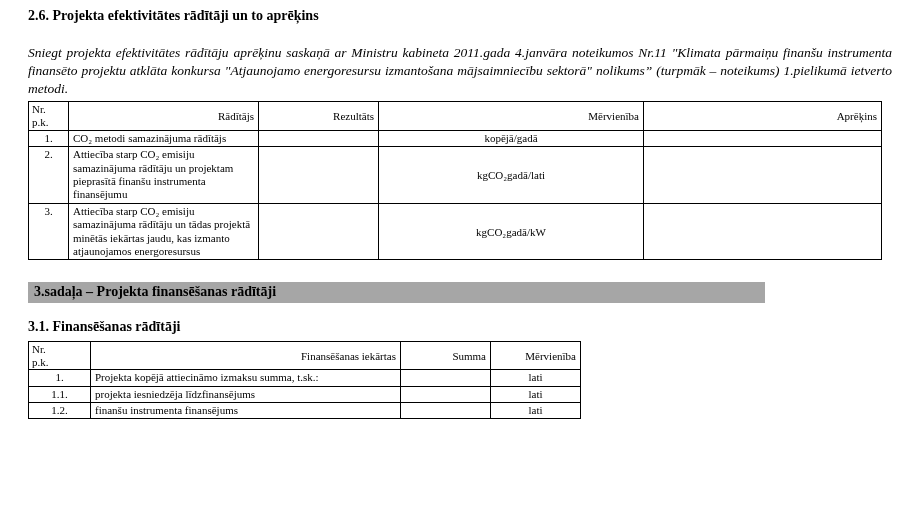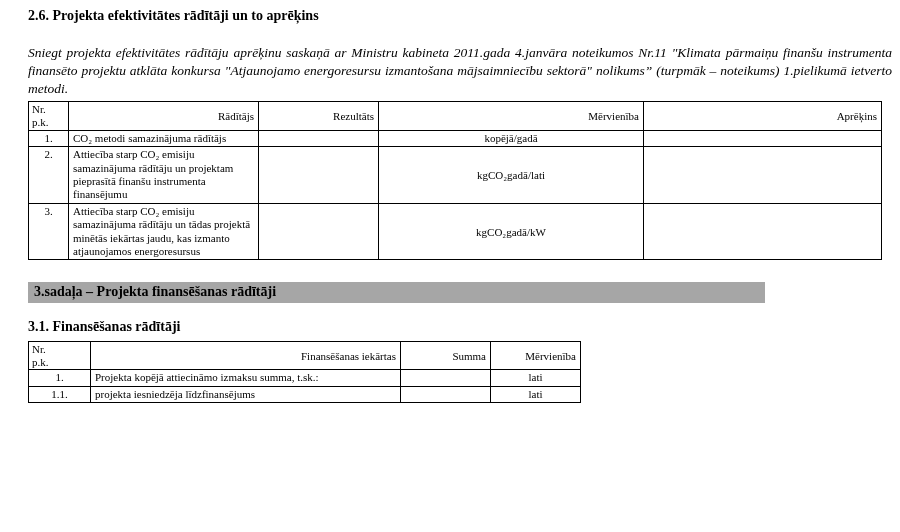--- a/index.html
+++ b/index.html
@@ -149,16 +149,22 @@
       <td>Projekta kopējā attiecināmo izmaksu summa, t.sk.:</td>
       <td></td>
       <td class="merv-cell">lati</td>
     </tr>
     <tr>
       <td class="nr-cell">1.1.</td>
       <td>projekta iesniedzēja līdzfinansējums</td>
       <td></td>
       <td class="merv-cell">lati</td>
     </tr>
+    <tr>
+      <td class="nr-cell">1.2.</td>
+      <td>finanšu instrumenta finansējums</td>
+      <td></td>
+      <td class="merv-cell">lati</td>
+    </tr>
   </tbody>
     </table>
 
 </div>
 
 </body></html>

